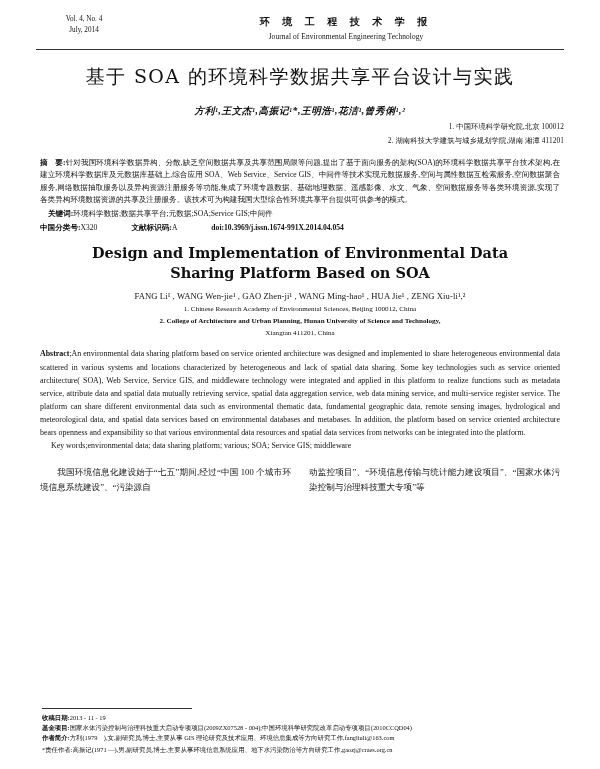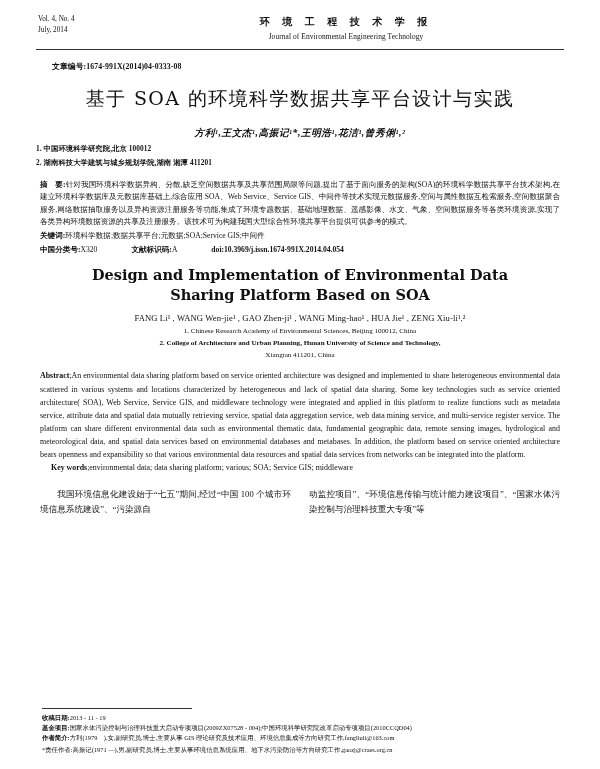--- a/index.html
+++ b/index.html
@@ -29,21 +29,21 @@
     align-items: flex-start;
     justify-content: space-between;
     font-size: 7.2px;
     line-height: 1.55;
     padding: 0 2px;
   }
   .masthead-side {
     width: 92px;
     white-space: nowrap;
   }
-  .masthead-side.left { text-align: left; }
+  .masthead-side.left { text-align: center; }
   .masthead-side.right { text-align: right; }
   .masthead-center {
     flex: 1;
     text-align: center;
   }
   .journal-cn {
     font-size: 10px;
     letter-spacing: 5px;
     font-weight: 600;
     margin-bottom: 1px;
@@ -77,39 +77,38 @@
   }
   .authors-cn {
     text-align: center;
     font-size: 9.6px;
     font-weight: bold;
     font-style: italic;
     margin: 15px 0 0 0;
     letter-spacing: .6px;
   }
   .affil {
-    text-align: left;
+    text-align: right;
     font-size: 7.3px;
     margin-top: 4px;
     letter-spacing: .1px;
-    font-weight: bold;
   }
 
   
   .abs-cn {
     font-size: 7.6px;
     line-height: 1.62;
     text-align: justify;
     margin: 11px 4px 0 4px;
     text-justify: inter-ideograph;
   }
   .abs-cn .lbl { font-weight: bold; margin-top: 11px; }
   .kw-cn {
     font-size: 7.6px;
-    margin: 2px 4px 0 4px;
+    margin: 2px 4px 0 12px;
     line-height: 1.6;
   }
   .kw-cn .lbl { font-weight: bold; }
   .clsline {
     font-size: 7.6px;
     margin: 3px 4px 0 4px;
     display: flex;
     gap: 34px;
   }
   .clsline .lbl { font-weight: bold; }
@@ -140,21 +139,21 @@
     line-height: 1.66;
     text-align: justify;
     margin: 10px 4px 0 4px;
   }
   .abs-en .lbl { font-weight: bold; }
   .kw-en {
     font-size: 7.9px;
     margin: 1px 4px 0 4px;
     line-height: 1.6;
   }
-  .kw-en .lbl { font-weight: bold; padding-left: 11px; }
+  .kw-en .lbl { font-weight: normal; padding-left: 11px; }
 
   
   .body-cols {
     display: flex;
     gap: 18px;
     margin: 12px 4px 0 4px;
   }
   .body-col {
     flex: 1;
     font-size: 8.6px;
@@ -199,21 +198,20 @@
       <div>Vol. 4, No. 4</div>
       <div>July, 2014</div>
     </div>
     <div class="masthead-center">
       <div class="journal-cn">环 境 工 程 技 术 学 报</div>
       <div class="journal-en">Journal of Environmental Engineering Technology</div>
     </div>
   </div>
   <hr class="rule">
 
-  <div class="artnum">文章编号:1674-991X(2014)04-0333-08</div>
 
   <div class="title-cn">基于 SOA 的环境科学数据共享平台设计与实践</div>
 
   <div class="authors-cn">方利¹,王文杰¹,高振记¹*,王明浩¹,花洁¹,曾秀俐¹,²</div>
   <div class="affil">1. 中国环境科学研究院,北京  100012</div>
   <div class="affil">2. 湖南科技大学建筑与城乡规划学院,湖南 湘潭  411201</div>
 
   <div class="abs-cn"><span class="lbl">摘　要:</span><span>针对我国环境科学数据异构、分散,缺乏空间数据共享及共享范围局限等问题,提出了基于面向服务的架构(SOA)的环境科学数据共享平台技术架构,在建立环境科学数据库及元数据库基础上,综合应用 SOA、Web Service、Service GIS、中间件等技术实现元数据服务,空间与属性数据互检索服务,空间数据聚合服务,网络数据抽取服务以及异构资源注册服务等功能,集成了环境专题数据、基础地理数据、遥感影像、水文、气象、空间数据服务等各类环境资源,实现了各类异构环境数据资源的共享及注册服务。该技术可为构建我国大型综合性环境共享平台提供可供参考的模式。</span></div>
 
   <div class="kw-cn"><span class="lbl">关键词:</span><span>环境科学数据;数据共享平台;元数据;SOA;Service GIS;中间件</span></div>

